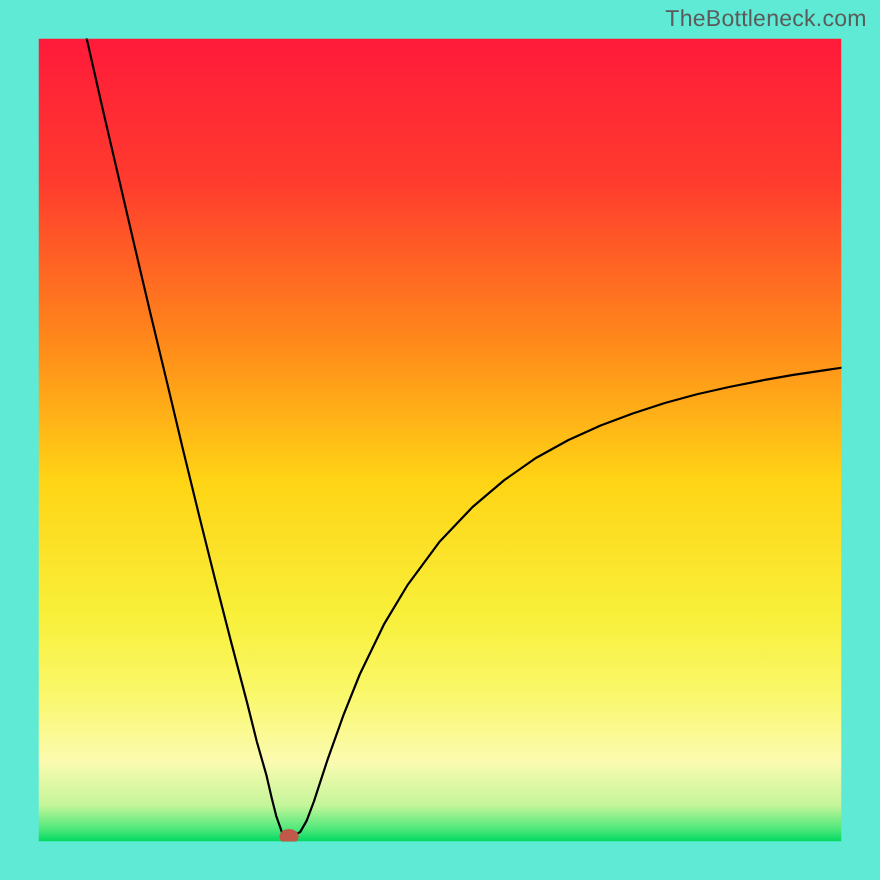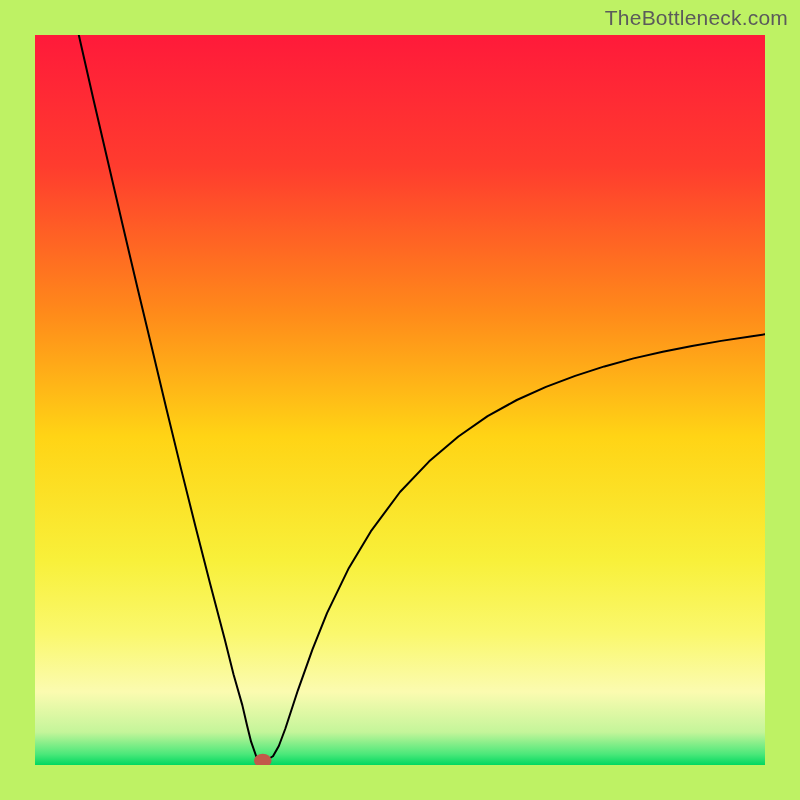--- a/index.html
+++ b/index.html
@@ -10,21 +10,21 @@
     background: #000000;
     overflow: hidden;
     font-family: Arial, Helvetica, sans-serif;
   }
   .frame {
     position: absolute;
     left: 0;
     top: 0;
     width: 800px;
     height: 800px;
-    background: #bef264;
+    background: #5eead4;
   }
   .plot-wrap {
     position: absolute;
     left: 35px;
     top: 35px;
     width: 730px;
     height: 730px;
   }
   .plot-svg {
     width: 730px;

